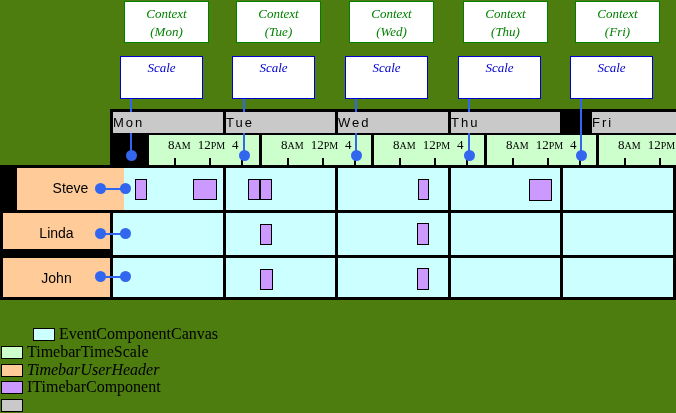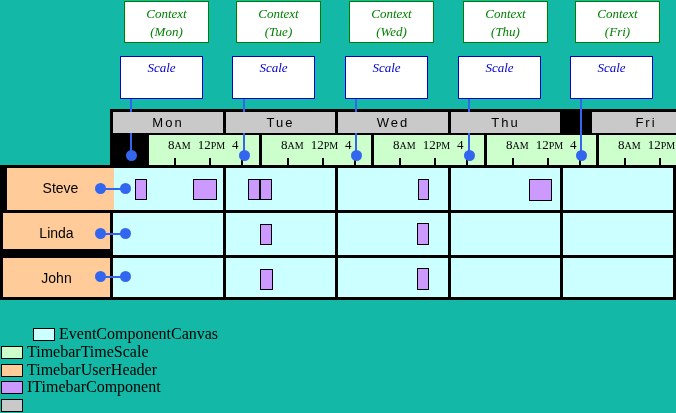--- a/index.html
+++ b/index.html
@@ -1,30 +1,30 @@
 <!DOCTYPE html>
 <html><head>
 <meta charset="utf-8">
 <style>
   html,body{margin:0;padding:0;background:#ffffff;}
   #stage{
-    position:relative;width:676px;height:413px;background:#14b8a6;
+    position:relative;width:676px;height:413px;background:#4d7c0f;
     font-family:"Liberation Sans",sans-serif;overflow:hidden;
   }
   .abs{position:absolute;box-sizing:border-box;}
   .ctx-box{border:1px solid #008000;background:#ffffff;text-align:center;
     font-family:"Liberation Serif",serif;font-style:italic;font-size:13px;
     color:#008000;line-height:18px;padding-top:3px;}
   .scale-box{border:1px solid #0000CC;background:#ffffff;text-align:center;
     font-family:"Liberation Serif",serif;font-style:italic;font-size:13px;
     color:#0000CC;padding-top:3px;}
   .vline{width:2px;background:#3366EE;}
   .hline{height:2px;background:#3366EE;}
   .dot{width:11px;height:11px;border-radius:50%;background:#3366EE;}
-  .heading-cell{background:#C9C9C9;text-align:center;font-size:13px;
+  .heading-cell{background:#C9C9C9;font-size:13px;
     letter-spacing:2px;color:#000;line-height:21px;}
   .scale-cell{background:#CCFFCC;margin-left:36px;}
   .scale-text{position:absolute;top:2px;font-family:"Liberation Serif",serif;
     font-size:13px;color:#000;white-space:nowrap;}
   .scale-text .mer{font-size:10px;}
   .tick{position:absolute;width:2px;height:7px;background:#000;bottom:0;}
   .canvas-cell{background:#CCFFFF;}
   .user-cell{background:#FFCC99;text-align:center;font-size:14px;color:#000;}
   .user-cell .nm{display:inline-block;margin-top:12px;}
   .event{background:#CC99FF;border:1px solid #000;}
@@ -130,21 +130,21 @@
     <div class="abs scale-cell" style="left: 563px; top: 135px; width: 110px; height: 30px;">
       <div class="scale-text" style="left: 19px;"><span>8</span><span class="mer" style="margin-right: 7px;">AM</span><span>12</span><span class="mer" style="margin-right: 7px;">PM</span><span>4</span></div>
       <div class="tick" style="left: 25px;"></div>
       <div class="tick" style="left: 60px;"></div>
       <div class="tick" style="left: 92px;"></div>
     </div>
     <div class="abs dot" style="left: 576px; top: 150px;"></div>
     <div class="abs canvas-cell" style="left: 563px; top: 168px; width: 110px; height: 42px;"></div>
     <div class="abs canvas-cell" style="left: 563px; top: 213px; width: 110px; height: 42px;"></div>
     <div class="abs canvas-cell" style="left: 563px; top: 258px; width: 110px; height: 39px;"></div>
-    <div class="abs user-cell" style="left: 7px; top: 168px; width: 107px; height: 42px;"><div class="nm">Steve</div></div>
+    <div class="abs user-cell" style="left: 17px; top: 168px; width: 107px; height: 42px;"><div class="nm">Steve</div></div>
     <div class="abs hline" style="left: 100px; top: 188px; width: 28px;"></div>
     <div class="abs dot" style="left: 95px; top: 183px;"></div>
     <div class="abs dot" style="left: 120px; top: 183px;"></div>
     <div class="abs user-cell" style="left: 3px; top: 213px; width: 107px; height: 36px;"><div class="nm">Linda</div></div>
     <div class="abs hline" style="left: 100px; top: 233px; width: 28px;"></div>
     <div class="abs dot" style="left: 95px; top: 228px;"></div>
     <div class="abs dot" style="left: 120px; top: 228px;"></div>
     <div class="abs user-cell" style="left: 3px; top: 258px; width: 107px; height: 39px;"><div class="nm">John</div></div>
     <div class="abs hline" style="left: 100px; top: 276px; width: 28px;"></div>
     <div class="abs dot" style="left: 95px; top: 271px;"></div>
@@ -160,21 +160,21 @@
     <div class="abs event" style="left: 260px; top: 269px; width: 13px; height: 21px;"></div>
     <div class="abs event" style="left: 417px; top: 268px; width: 12px; height: 22px;"></div>
     <div class="legend-row" style="top: 326px; width: 260px; margin-left: 32px;">
       <div class="legend-swatch" style="background: rgb(204, 255, 255);"></div>
       <div class="legend-label">EventComponentCanvas</div>
     </div>
     <div class="legend-row" style="top: 343.8px; width: 260px;">
       <div class="legend-swatch" style="background: rgb(204, 255, 204);"></div>
       <div class="legend-label">TimebarTimeScale</div>
     </div>
-    <div class="legend-row" style="top: 361.6px; width: 260px;">
+    <div class="legend-row" style="top: 361.6px; width: 260px; font-style: italic;">
       <div class="legend-swatch" style="background: rgb(255, 204, 153);"></div>
       <div class="legend-label">TimebarUserHeader</div>
     </div>
     <div class="legend-row" style="top: 379.4px; width: 260px;">
       <div class="legend-swatch" style="background: rgb(204, 153, 255);"></div>
       <div class="legend-label">ITimebarComponent</div>
     </div>
     <div class="legend-row" style="top: 397.2px; width: 260px;">
       <div class="legend-swatch" style="background: rgb(201, 201, 201);"></div>
     </div>

